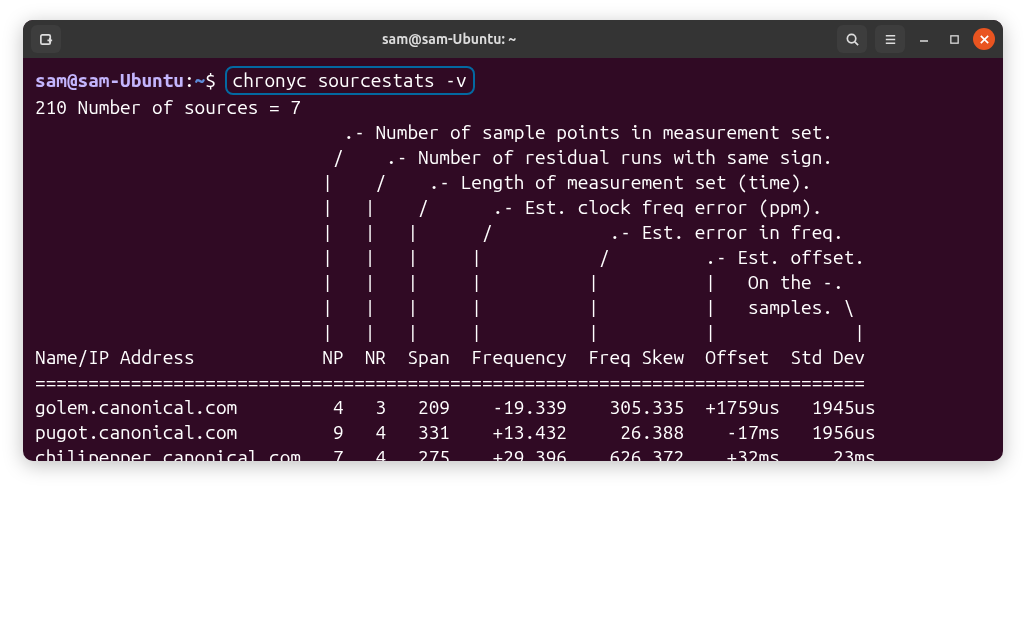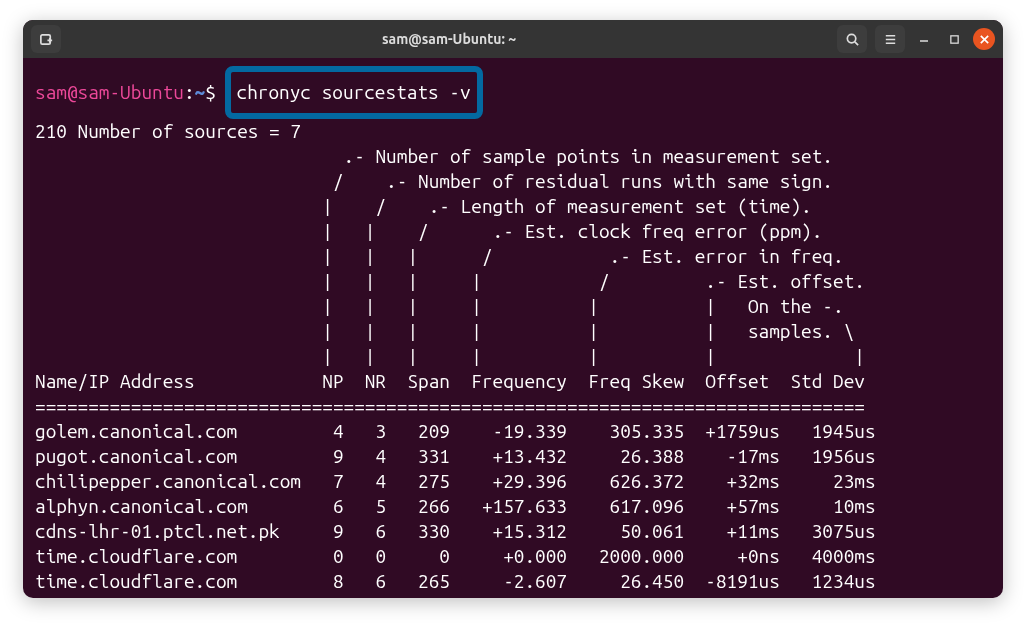--- a/index.html
+++ b/index.html
@@ -1,17 +1,17 @@
 <!DOCTYPE html>
 <html><head>
 <meta charset="utf-8">
 <style>
   html,body{margin:0;padding:0;width:1026px;height:631px;background:#fff;font-family:sans-serif;}
   .window{
-    position:absolute;left:23px;top:20px;width:980px;height:578px;
+    position:absolute;left:23px;top:20px;width:980px;height:441px;
     background:#300a24;border-radius:10px;overflow:hidden;box-shadow:0 4px 20px rgba(0,0,0,.25);
   }
   
   .titlebar{
     height:38px;background:#343434;display:flex;align-items:center;
     color:#ddd;font-size:14px;font-family:Ubuntu,Cantarell,sans-serif;
   }
   .titlebar .left{display:flex;align-items:center;padding-left:8px;}
   .titlebar .center{flex:1;text-align:center;font-weight:600;}
   .titlebar .right{display:flex;align-items:center;gap:8px;padding-right:8px;}
@@ -24,26 +24,26 @@
   .winbtn.close{background:#e95420;color:#fff;}
   .winbtn svg{stroke:#ddd;}
   .winbtn.close svg{stroke:#fff;}
   
   .term{
     font-family:"Ubuntu Mono","DejaVu Sans Mono",Menlo,Consolas,monospace;
     font-size:19px;line-height:25px;color:#fff;padding:8px 6px 0 12px;
     letter-spacing:0;
   }
   pre.term-block{margin:0;font-family:inherit;white-space:pre;overflow:hidden;}
-  .prompt-user{color:#ec4899;font-weight:normal;margin-top:34px;}
+  .prompt-user{color:#c4b5fd;font-weight:bold;margin-top:34px;}
   .prompt-path{color:#5d8bd8;font-weight:bold;}
   .prompt-white{color:#fff;}
   .cmdbox{
-    display:inline-block;border:6px solid #0369a1;border-radius:8px;
-    padding:8px 6px;margin-left:-2px;text-align:right;
+    display:inline-block;border:2px solid #0369a1;border-radius:8px;
+    padding:0 6px;margin-left:-2px;text-align:right;
   }
   .cursor{
     display:inline-block;width:10px;height:19px;background:#fff;vertical-align:-2px;margin-left:2px;
   }
 </style>
 </head>
 <body>
 
 <div class="window">
   <div class="titlebar">

